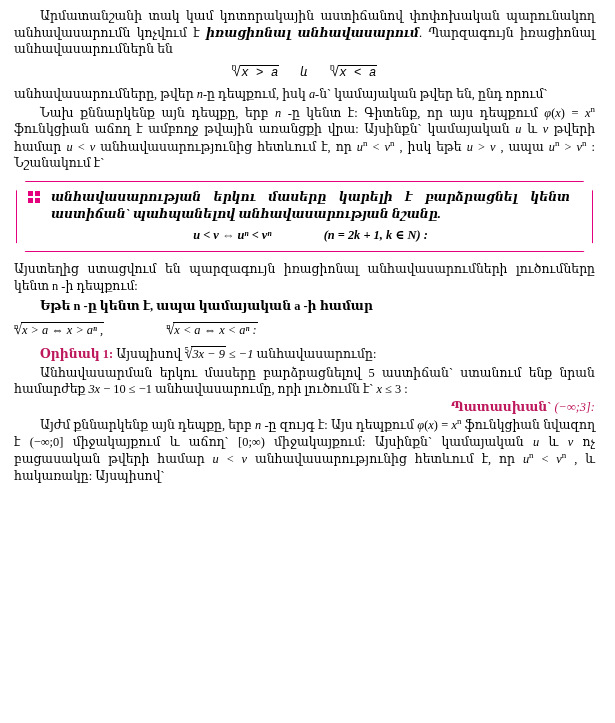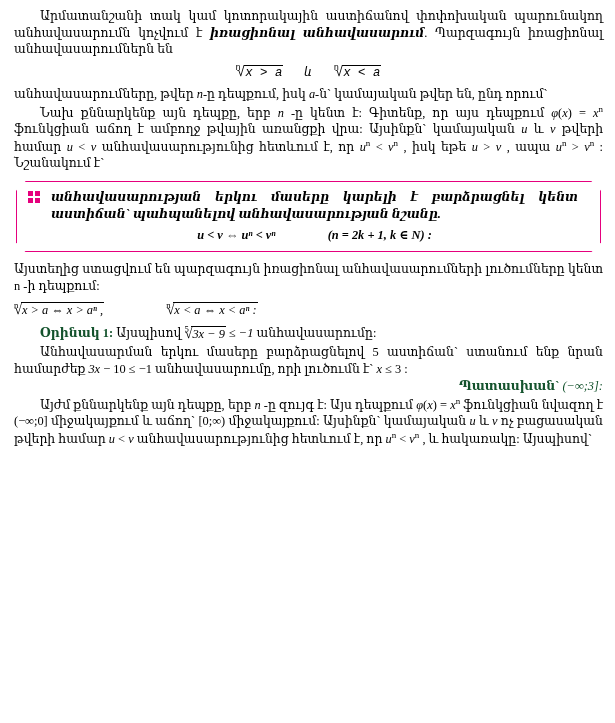--- a/index.html
+++ b/index.html
@@ -13,38 +13,38 @@
     font-family: "Liberation Serif", "DejaVu Serif", serif;
     color: #000000;
     font-size: 12.4px;
     line-height: 1.33;
     overflow: hidden;
   }
   .page {
     position: relative;
     width: 615px;
     height: 723px;
-    padding: 8px 12px 0 14px;
+    padding: 8px 20px 0 14px;
     box-sizing: border-box;
   }
   p {
     margin: 0 0 1px 0;
     text-align: justify;
     text-justify: inter-word;
   }
   .indent { text-indent: 26px; }
   .eq {
     text-align: center;
     margin: 5px 0 5px 0;
     font-family: Liberation Mono, monospace;
   }
   .it { font-style: italic; }
   .bi { font-style: italic; font-weight: bold; }
   .b  { font-weight: bold; }
-  .magenta { color: #14532d; }
+  .magenta { color: #be185d; }
   .sup { font-size: 0.72em; vertical-align: super; }
 
   
   .rad { white-space: nowrap; }
   .rad .idx { font-size: 0.7em; vertical-align: 0.62em; margin-right: -4px; }
   .rad .sign { font-size: 1.12em; }
   .rad .bar { border-top: 1px solid #000; padding: 0 1px 0 1px; margin-left: -1px; }
 
   
   .callout {
@@ -127,20 +127,21 @@
         <i></i>
       </span>
     <div class="callout-inner">անհավասարության երկու մասերը կարելի է բարձրացնել կենտ աստիճան` պահպանելով անհավասարության նշանը.</div>
     <div class="ceq">
       <span>u &lt; v ⇔ uⁿ &lt; vⁿ</span><span class="spacer-wide"></span><span>(n = 2k + 1,   k ∈ N) :</span>
     </div>
   </div>
 
   <p>Այստեղից ստացվում են պարզագույն իռացիոնալ անհավասարումների լուծումները կենտ n -ի դեպքում:</p>
 
+  <p class="b hang" style="margin-top:4px;">Եթե  n -ը կենտ է, ապա կամայական  a -ի համար</p>
 
   <div class="twocol-eq">
     <span class="rad"><span class="idx">n</span><span class="sign">√</span><span class="bar it">x &gt; a ⇔ x &gt; aⁿ ,</span></span>
     <span class="gap"></span>
     <span class="rad"><span class="idx">n</span><span class="sign">√</span><span class="bar it">x &lt; a ⇔ x &lt; aⁿ :</span></span>
   </div>
 
 
   <p class="indent" style="margin-top:5px;">
     <span class="b magenta">Օրինակ 1:</span>

